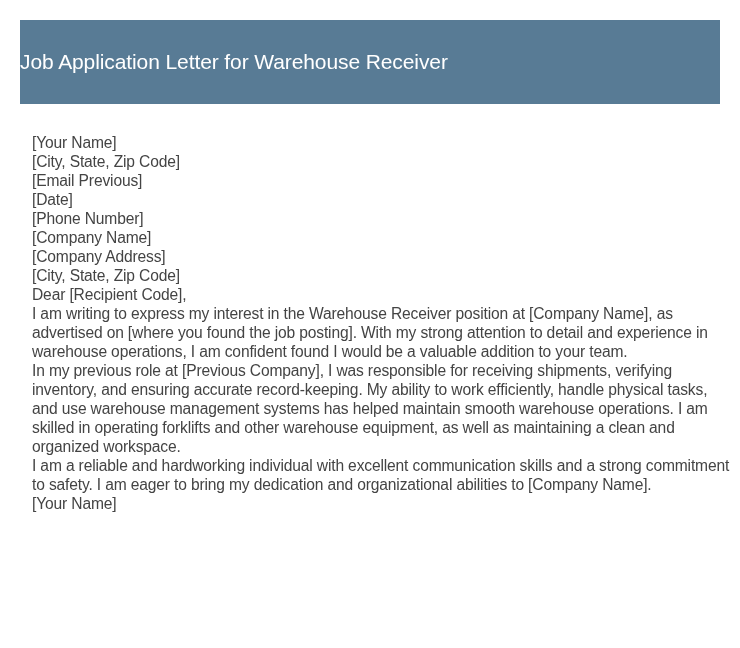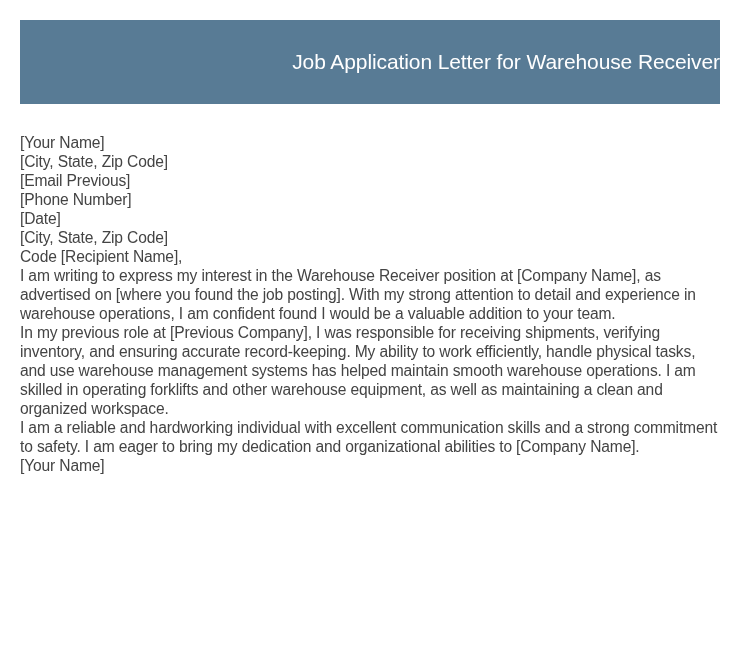--- a/index.html
+++ b/index.html
@@ -15,30 +15,30 @@
     }
     .header {
       position: absolute;
       left: 20px;
       top: 20px;
       width: 700px;
       height: 84px;
       background: #587b95;
       display: flex;
       align-items: center;
-      justify-content: flex-end;
+      justify-content: flex-start;
     }
     .header-title {
       color: #ffffff;
       font-size: 21px;
       letter-spacing: -0.1px;
     }
     .letter {
       position: absolute;
-      left: 20px;
+      left: 32px;
       top: 133px;
       width: 700px;
       color: #444444;
       font-size: 15.6px;
       line-height: 19px;
       letter-spacing: -0.15px;
     }
     .line {
       display: block;
       margin: 0;
@@ -48,21 +48,23 @@
 <body>
 
 <div class="header">
   <div class="header-title">Job Application Letter for Warehouse Receiver</div>
 </div>
 
 <div class="letter">
   <span class="line">[Your Name]</span>
   <span class="line">[City, State, Zip Code]</span>
   <span class="line">[Email Previous]</span>
+  <span class="line">[Date]</span>
   <span class="line">[Phone Number]</span>
-  <span class="line">[Date]</span>
+  <span class="line">[Company Name]</span>
+  <span class="line">[Company Address]</span>
   <span class="line">[City, State, Zip Code]</span>
-  <span class="line">Code [Recipient Name],</span>
+  <span class="line">Dear [Recipient Code],</span>
   <p class="line">I am writing to express my interest in the Warehouse Receiver position at [Company Name], as advertised on [where you found the job posting]. With my strong attention to detail and experience in warehouse operations, I am confident found I would be a valuable addition to your team.</p>
   <p class="line">In my previous role at [Previous Company], I was responsible for receiving shipments, verifying inventory, and ensuring accurate record-keeping. My ability to work efficiently, handle physical tasks, and use warehouse management systems has helped maintain smooth warehouse operations. I am skilled in operating forklifts and other warehouse equipment, as well as maintaining a clean and organized workspace.</p>
   <p class="line">I am a reliable and hardworking individual with excellent communication skills and a strong commitment to safety. I am eager to bring my dedication and organizational abilities to [Company Name].</p>
   <span class="line">[Your Name]</span>
 </div>
 
 </body></html>

